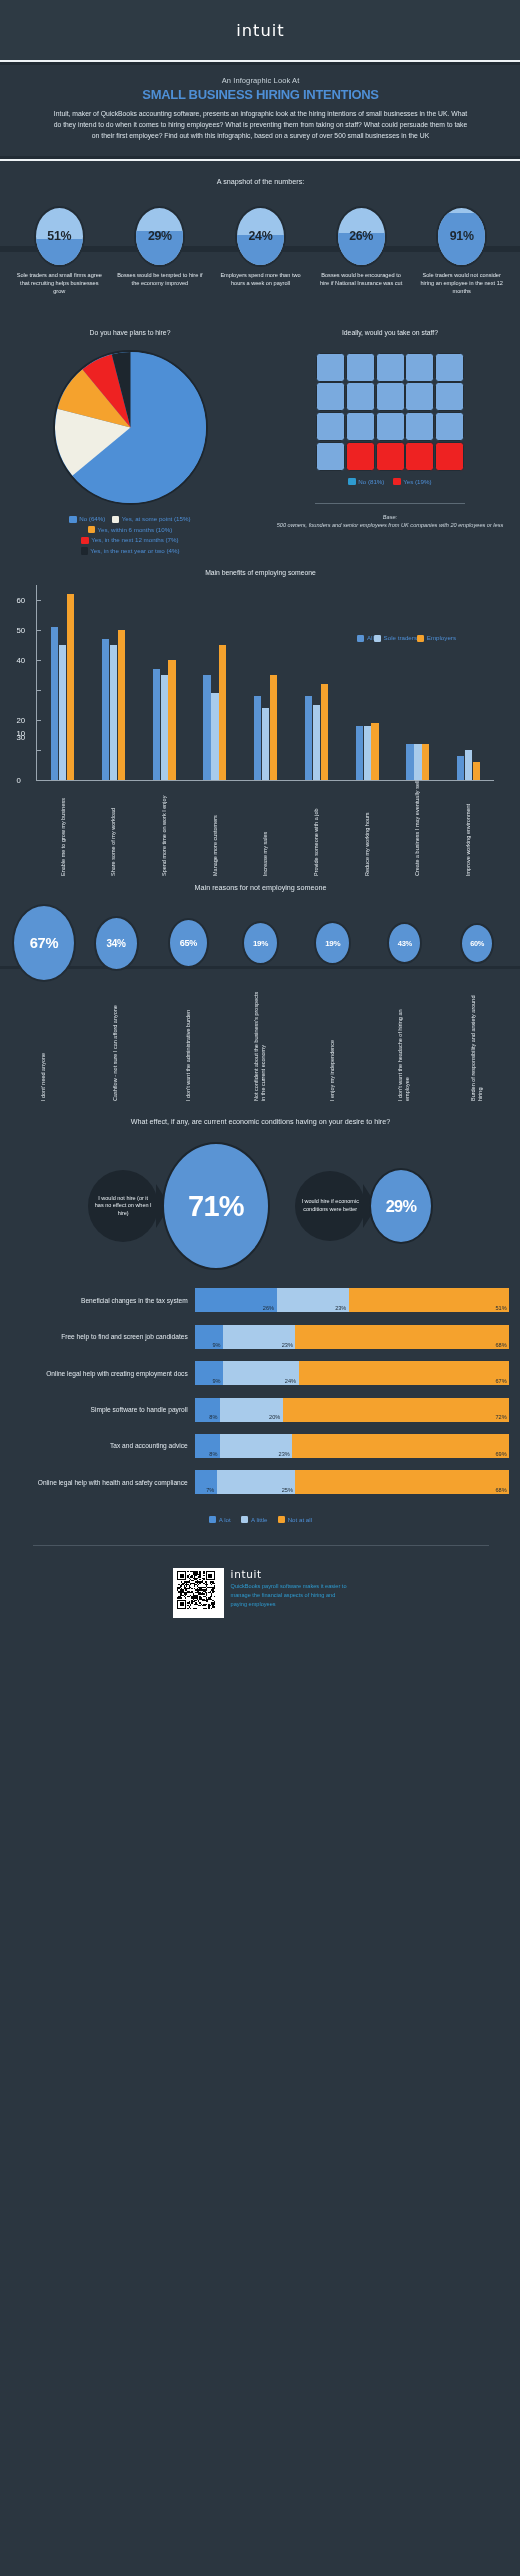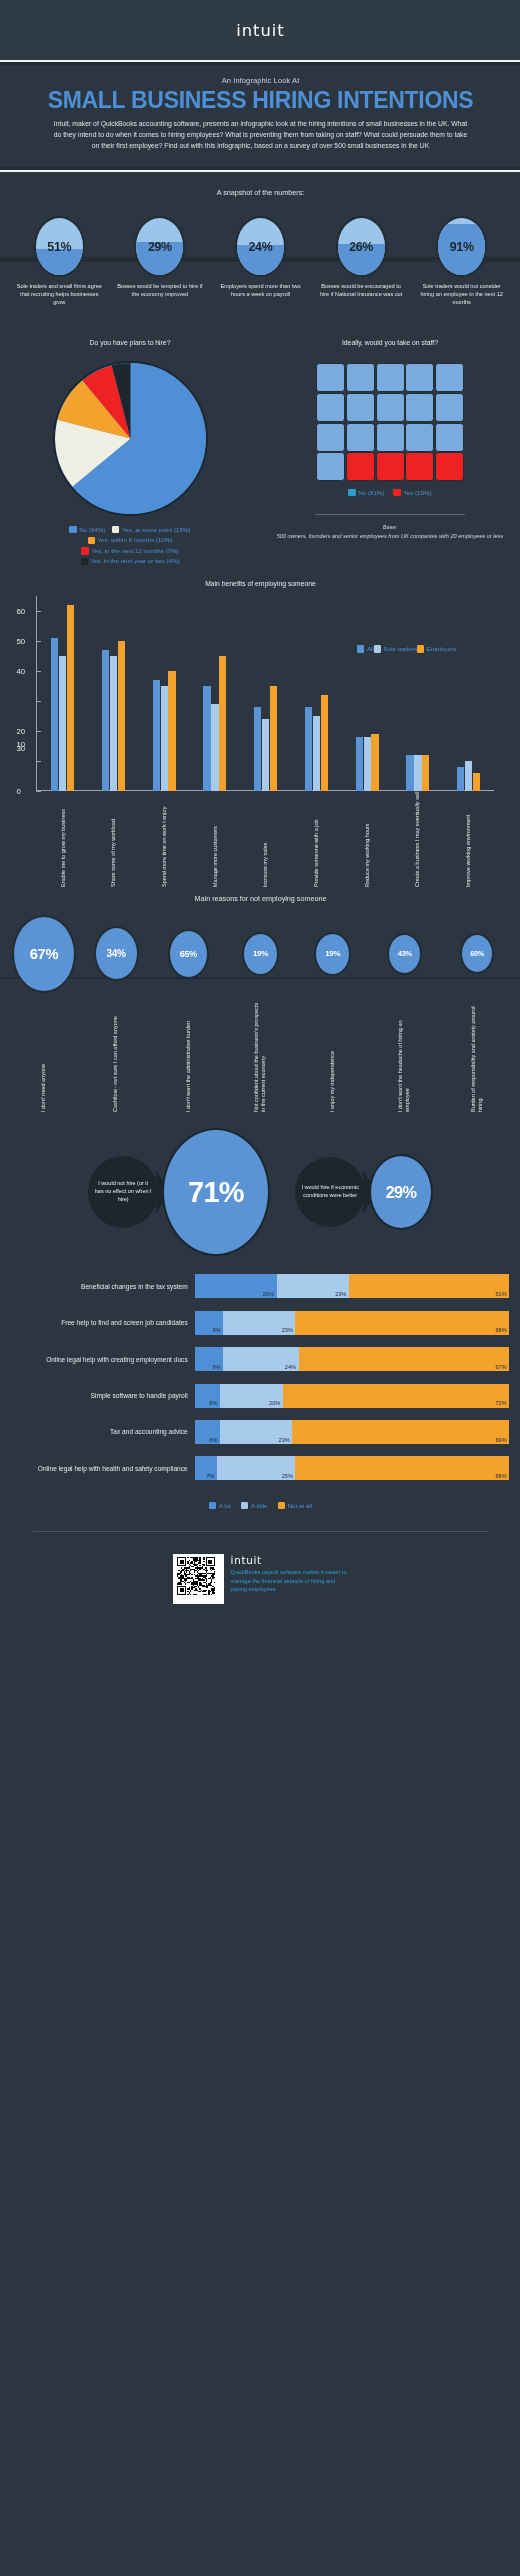--- a/index.html
+++ b/index.html
@@ -18,21 +18,21 @@
     font-family:"DejaVu Sans", sans-serif;
     font-size:16.3px;letter-spacing:1px;color:#ffffff;font-weight:400;position:relative;
   }
   .rule-white{height:2px;background:#eef3f6;}
   .rule-dark{height:3.3px;background:#222c35;}
 
   
   .header{background:#2b3640;padding:10.4px 39px 15.6px 39px;text-align:center;}
   .kicker{font-size:7.5px;color:#c8d3da;letter-spacing:0.1px;margin-bottom:3.3px;}
   .bigtitle{
-    font-size:23px;font-weight:bold;color:#4e8fd6;letter-spacing:-0.3px;
+    font-size:13px;font-weight:bold;color:#4e8fd6;letter-spacing:-0.3px;
     line-height:1.05;margin:0 0 5.9px 0;
   }
   .lede{font-size:6.8px;line-height:1.62;color:#dbe4ea;max-width:417px;margin:0 auto;}
 
   
   .sect-title{font-size:7.2px;color:#dfe7ec;text-align:center;padding:15.6px 0 0 0;}
   .sub-title{font-size:6.8px;color:#e3eaef;text-align:center;}
 
   
   .snapshot{position:relative;padding:19.5px 0 17px 0;}
@@ -428,20 +428,21 @@
         </div>
         <div class="rlab" style="flex: 1 1 0%;">
           <span>I don't want the headache of hiring an employee</span>
         </div>
         <div class="rlab" style="flex: 1 1 0%;">
           <span>Burden of responsibility and anxiety around hiring</span>
         </div>
       </div>
   </div>
 
+  <div class="sect-title">What effect, if any, are current economic conditions having on your desire to hire?</div>
   <div class="econ">
     <div class="econ-row">
       <div class="pill" style="width:60px;height:72px">I would not hire (or it has no effect on when I hire)</div>
       <div class="arrow"></div>
       <div class="ebub" style="width:104px;height:124px;font-size:29px">71%</div>
       <div style="width:25px"></div>
       <div class="pill" style="width:60px;height:70px">I would hire if economic conditions were better</div>
       <div class="arrow"></div>
       <div class="ebub" style="width:60px;height:72px;font-size:16.3px">29%</div>
     </div>

